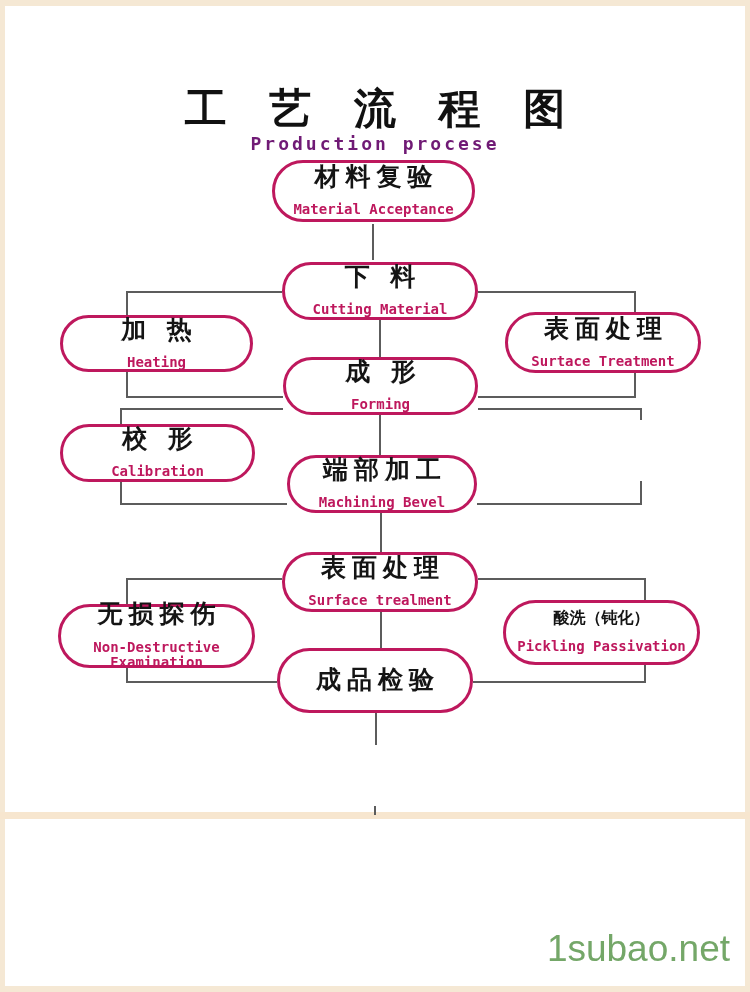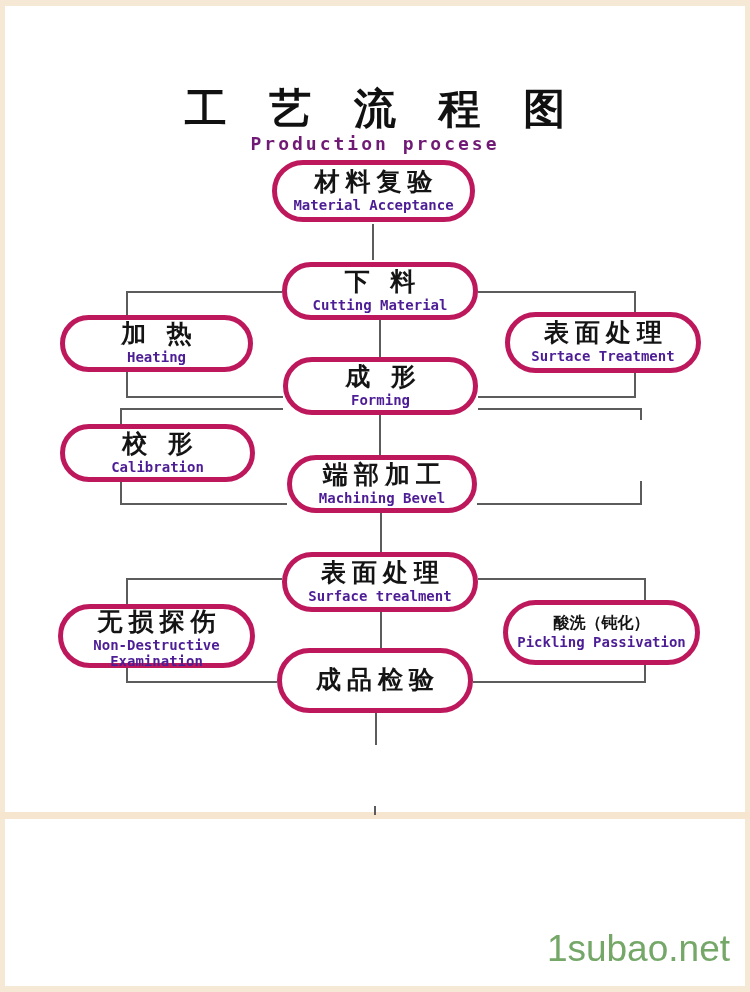--- a/index.html
+++ b/index.html
@@ -21,32 +21,32 @@
     font-family:"DejaVu Serif",serif;font-weight:900;font-size:42px;
     letter-spacing:14px;text-indent:14px;line-height:1.0;
   }
   .title-en{
     font-family:"DejaVu Sans Mono",monospace;font-weight:700;font-size:18px;
     letter-spacing:3px;margin-top:3px;color:#701a75;
   }
 
   
   .node{
-    position:absolute;background:#fff;border:5px solid #be185d;border-radius:40px;
+    position:absolute;background:#fff;border:3px solid #be185d;border-radius:40px;
     display:flex;flex-direction:column;align-items:center;justify-content:center;
     text-align:center;box-sizing:border-box;color:#141414;
   }
   .zh{
     font-family:"DejaVu Serif",serif;font-weight:700;font-size:25px;
     letter-spacing:6px;text-indent:6px;line-height:1.05;white-space:nowrap;
   }
   .zh.tight{letter-spacing:0;text-indent:0;font-size:16px;}
   .en{
     font-family:"DejaVu Sans Mono",monospace;font-weight:700;font-size:14px;
-    line-height:1.1;margin-top:3px;color:#4c1d95;
+    line-height:1.1;margin-top:12px;color:#be185d;
   }
 
   
   .hline{position:absolute;height:2px;background:#5c5c5c;}
   .vline{position:absolute;width:2px;background:#5c5c5c;}
 
   
   .watermark{
     position:absolute;left:540px;top:928px;width:190px;text-align:right;
     font-family:"Liberation Sans",sans-serif;font-size:37px;color:#74a768;
@@ -55,21 +55,21 @@
   
   #n-material-acceptance{left:272px;top:160px;width:203px;height:62px;}
   #n-cutting-material  {left:282px;top:262px;width:196px;height:58px;}
   #n-heating           {left:60px; top:315px;width:193px;height:57px;text-align:right;}
   #n-surface-top       {left:505px;top:312px;width:196px;height:61px;}
   #n-forming           {left:283px;top:357px;width:195px;height:58px;}
   #n-calibration       {left:60px; top:424px;width:195px;height:58px;}
   #n-heat-treatment    {left:507px;top:420px;width:193px;height:61px;}
   #n-machining-bevel   {left:287px;top:455px;width:190px;height:58px;}
   #n-surface-mid       {left:282px;top:552px;width:196px;height:60px;}
-  #n-ndt               {left:58px; top:604px;width:197px;height:64px;justify-content:space-between;}
+  #n-ndt               {left:58px; top:604px;width:197px;height:64px;}
   #n-pickling          {left:503px;top:600px;width:197px;height:65px;}
   #n-finished-product  {left:277px;top:648px;width:196px;height:65px;}
   #n-marking           {left:276px;top:745px;width:196px;height:61px;}
 </style>
 </head>
 <body>
 
 <div id="stage">
 
   <div class="frame top"></div>

